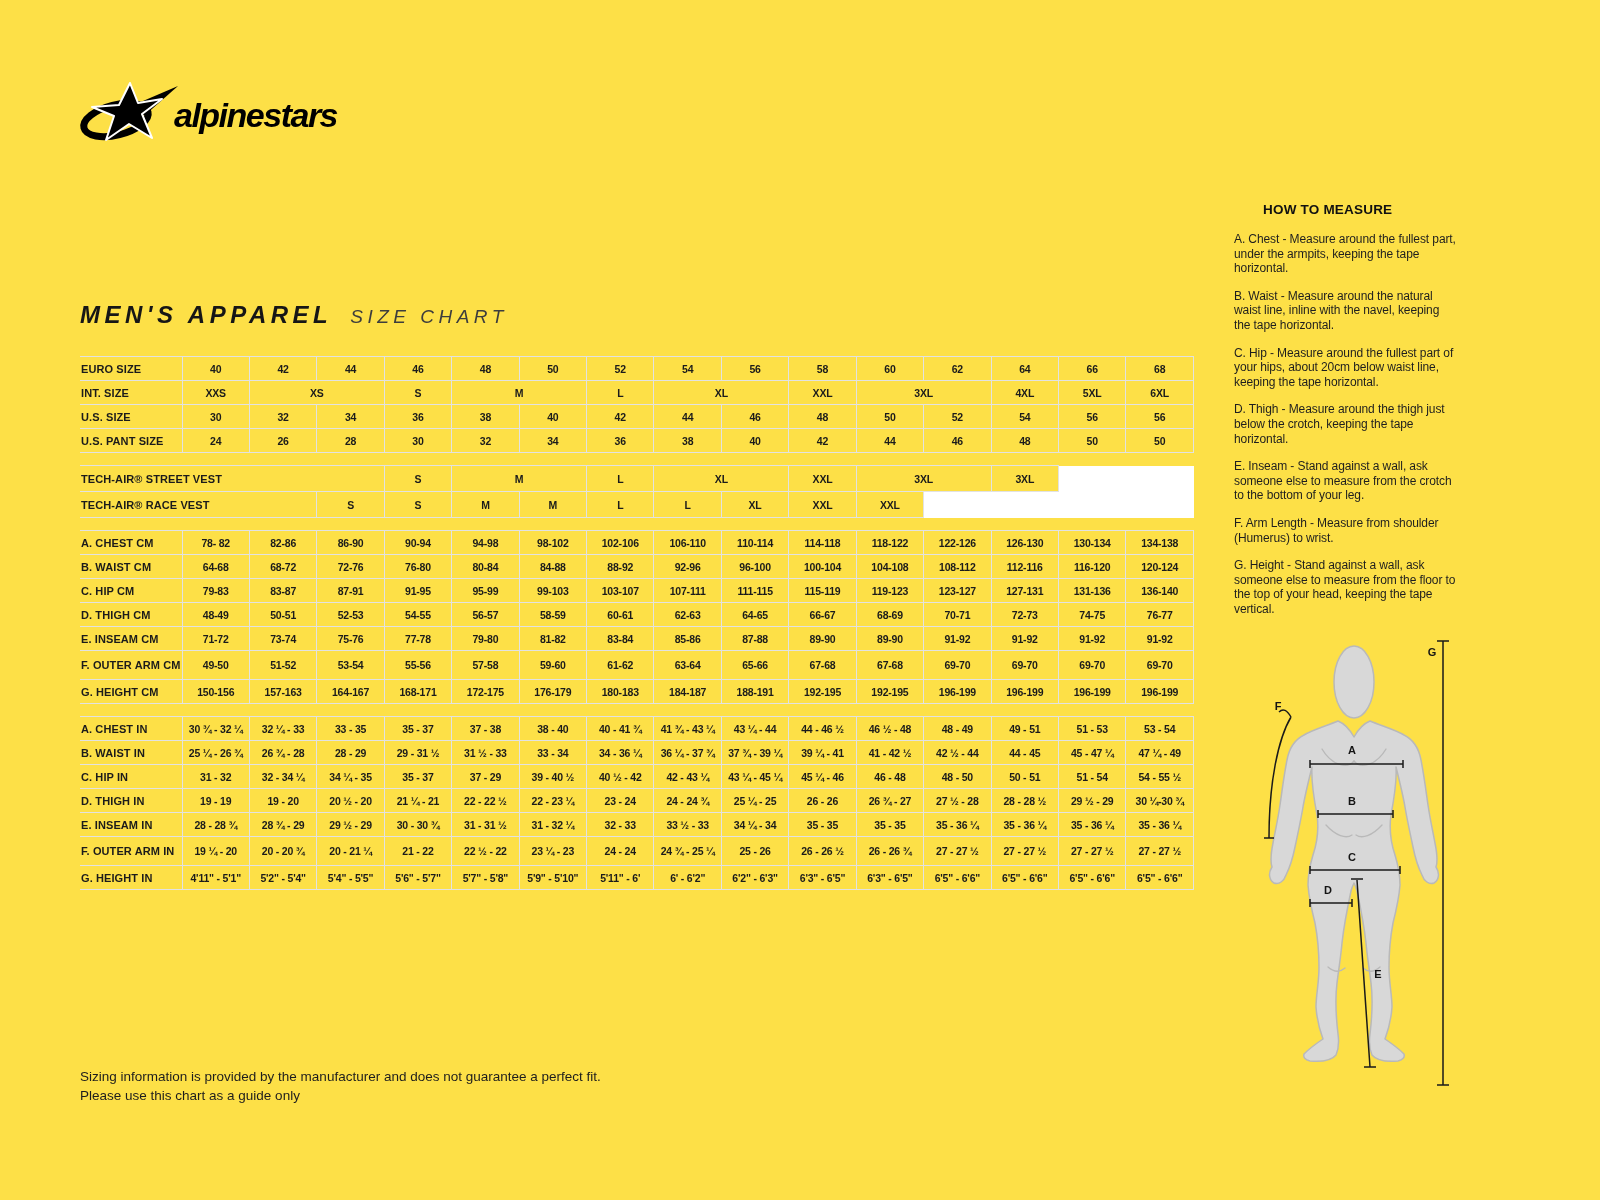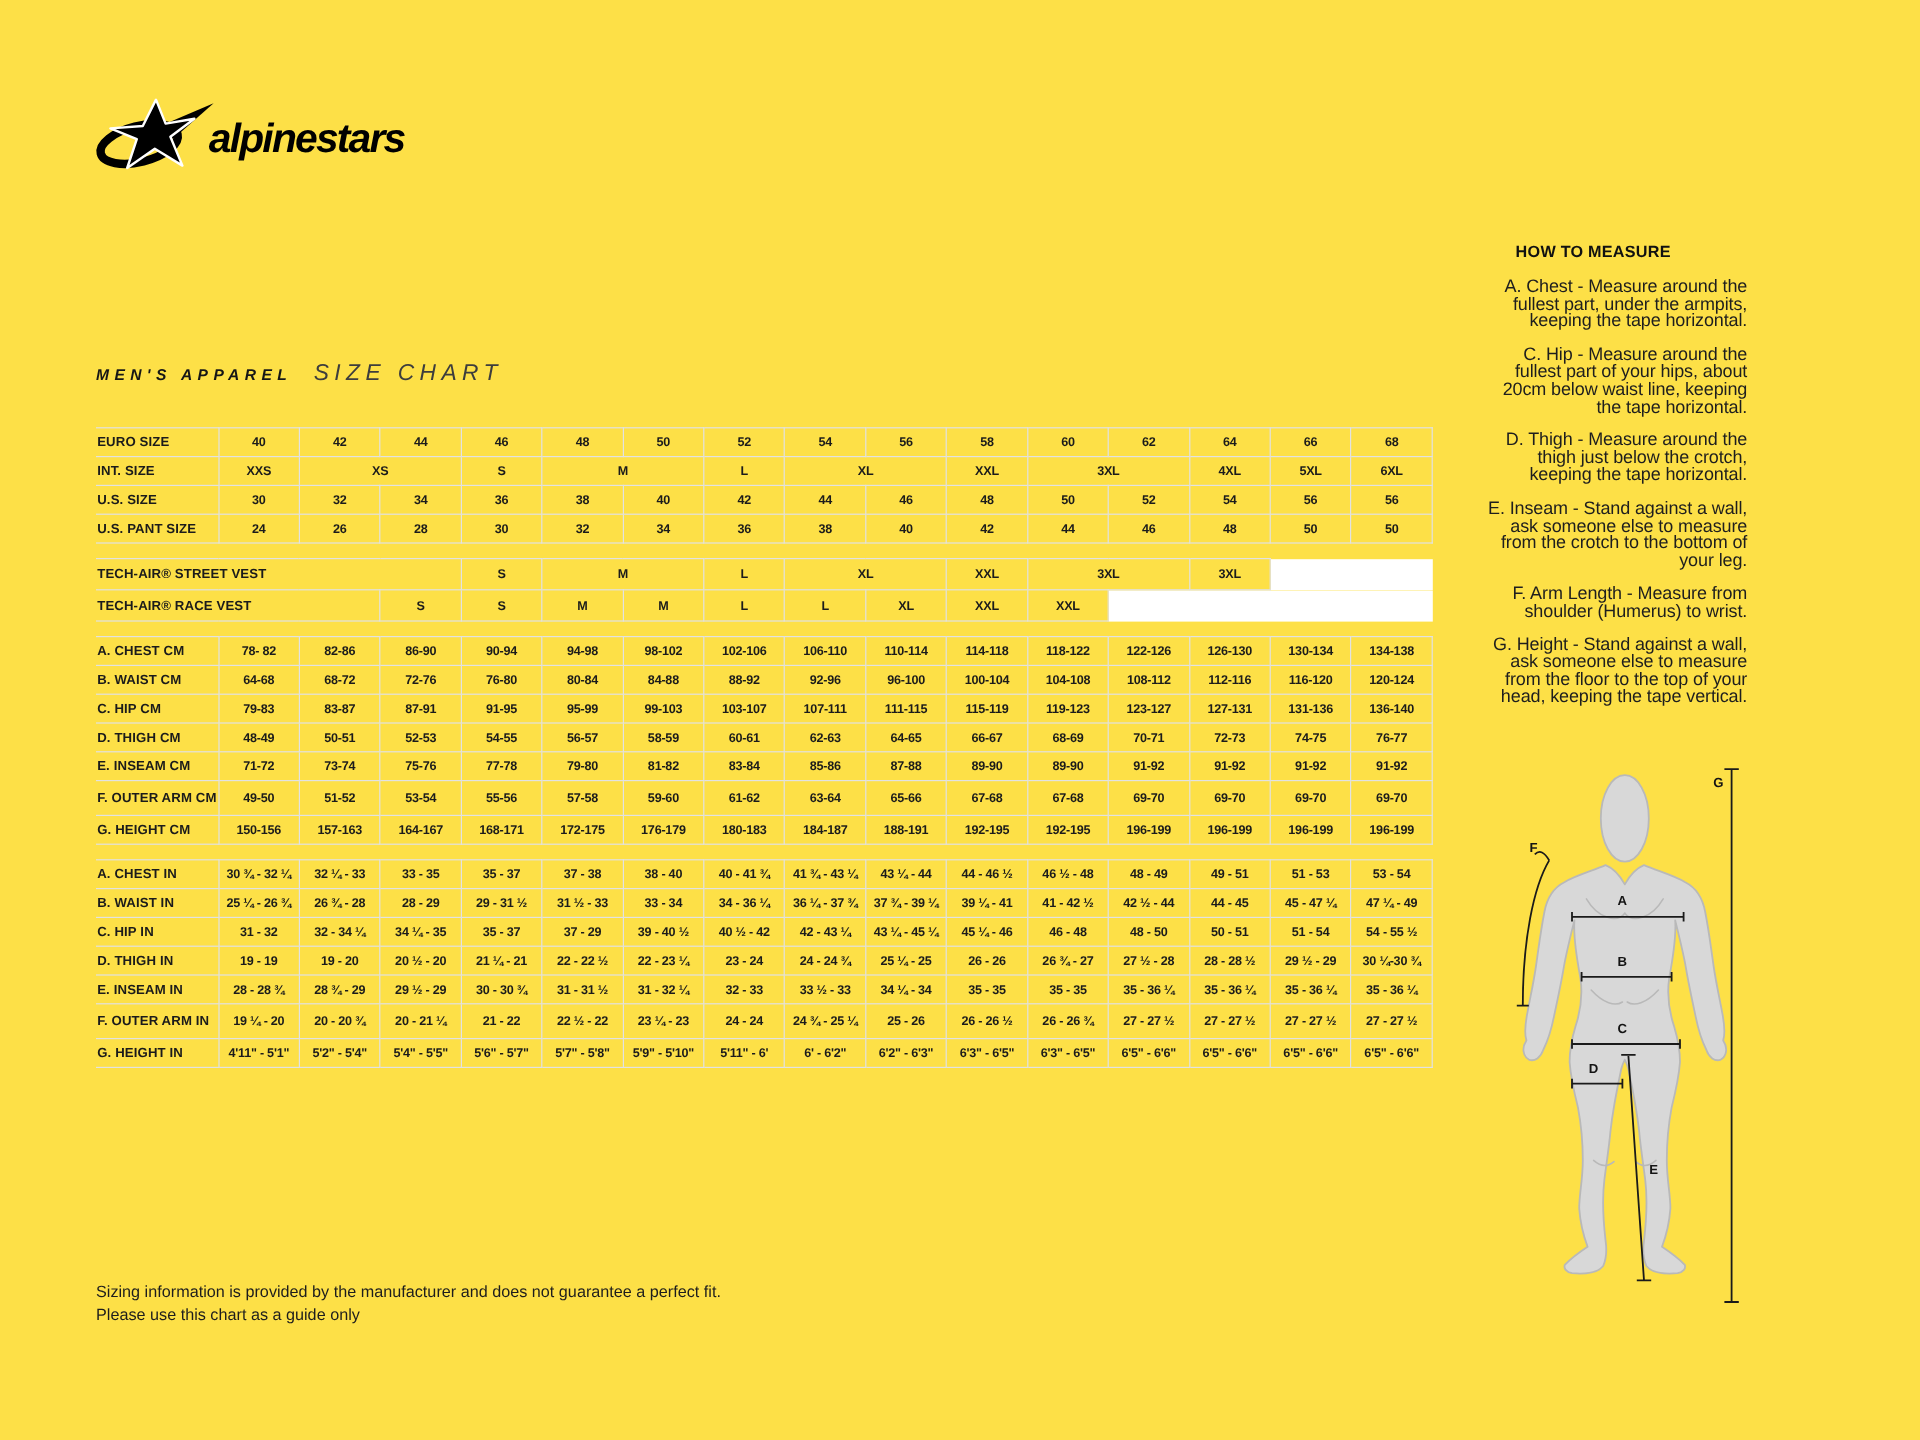--- a/index.html
+++ b/index.html
@@ -4,40 +4,40 @@
 <style>
   html,body{margin:0;padding:0;background:#ffffff;}
   .sheet{position:relative;width:1600px;height:1200px;background:#fde047;overflow:hidden;
          font-family:"Liberation Sans",sans-serif;color:#1b1b1b;}
 
   
   .logo{position:absolute;left:78px;top:82px;width:270px;height:62px;}
 
   
   .page-title{position:absolute;left:80px;top:301px;white-space:nowrap;font-style:italic;}
-  .title-primary{font-size:13px;font-weight:800;letter-spacing:4.5px;color:#161616;}
+  .title-primary{font-size:24px;font-weight:800;letter-spacing:4.5px;color:#161616;}
   .title-secondary{font-size:19px;font-weight:400;letter-spacing:4.5px;color:#3d3d3d;margin-left:18px;}
 
   
   table.size-table{position:absolute;left:80px;top:356px;width:1114px;
     border-collapse:collapse;table-layout:fixed;}
   .size-table td{border:1px solid #e2e2e2;font-size:10.5px;font-weight:bold;color:#1b1b1b;
     text-align:center;height:23px;padding:0 1px;letter-spacing:-0.2px;white-space:nowrap;overflow:hidden;}
   .size-table td:first-child{border-left:none;}
   .size-table td.lbl{text-align:left;font-size:11px;letter-spacing:0.1px;white-space:normal;line-height:12px;}
   .size-table tr.spacer td{border:none;height:12px;}
   .size-table td.empty{border-top:none;border-right:none;border-bottom:none;background:#fff;}
   .size-table tr.row-f td{height:28px;}
   .size-table tr.row-vest td{height:25px;}
   .col-label{width:102px;}
 
   
   .measure-panel{position:absolute;left:1222px;top:202px;width:234px;}
   .measure-heading{font-size:13.5px;font-weight:bold;color:#111;margin:0 0 15px 0;letter-spacing:0.2px;padding-left:41px;}
-  .measure-panel p{font-size:15px;line-height:14.6px;margin:0 0 13px 12px;color:#1e1e1e;letter-spacing:-0.1px;text-align:right;}
+  .measure-panel p{font-size:12px;line-height:14.6px;margin:0 0 13px 12px;color:#1e1e1e;letter-spacing:-0.1px;}
 
   
   .diagram{position:absolute;left:1238px;top:633px;width:322px;height:462px;}
 
   
   .footer{position:absolute;left:80px;top:1067px;font-size:13.5px;line-height:19px;color:#1d1d1d;}
 </style>
 </head>
 <body>
 
@@ -429,20 +429,21 @@
           <td colspan="1">6'5" - 6'6"</td>
           <td colspan="1">6'5" - 6'6"</td>
         </tr>
       </tbody>
   </table>
 
   <div class="measure-panel">
     <h3 class="measure-heading">HOW TO MEASURE</h3>
     <div>
         <p>A. Chest - Measure around the fullest part, under the armpits, keeping the tape horizontal.</p>
+        <p>B. Waist - Measure around the natural waist line, inline with the navel, keeping the tape horizontal.</p>
         <p>C. Hip - Measure around the fullest part of your hips, about 20cm below waist line, keeping the tape horizontal.</p>
         <p>D. Thigh - Measure around the thigh just below the crotch, keeping the tape horizontal.</p>
         <p>E. Inseam - Stand against a wall, ask someone else to measure from the crotch to the bottom of your leg.</p>
         <p>F. Arm Length - Measure from shoulder (Humerus) to wrist.</p>
         <p>G. Height - Stand against a wall, ask someone else to measure from the floor to the top of your head, keeping the tape vertical.</p>
       </div>
   </div>
 
   <svg class="diagram" viewBox="0 0 322 462">
 

